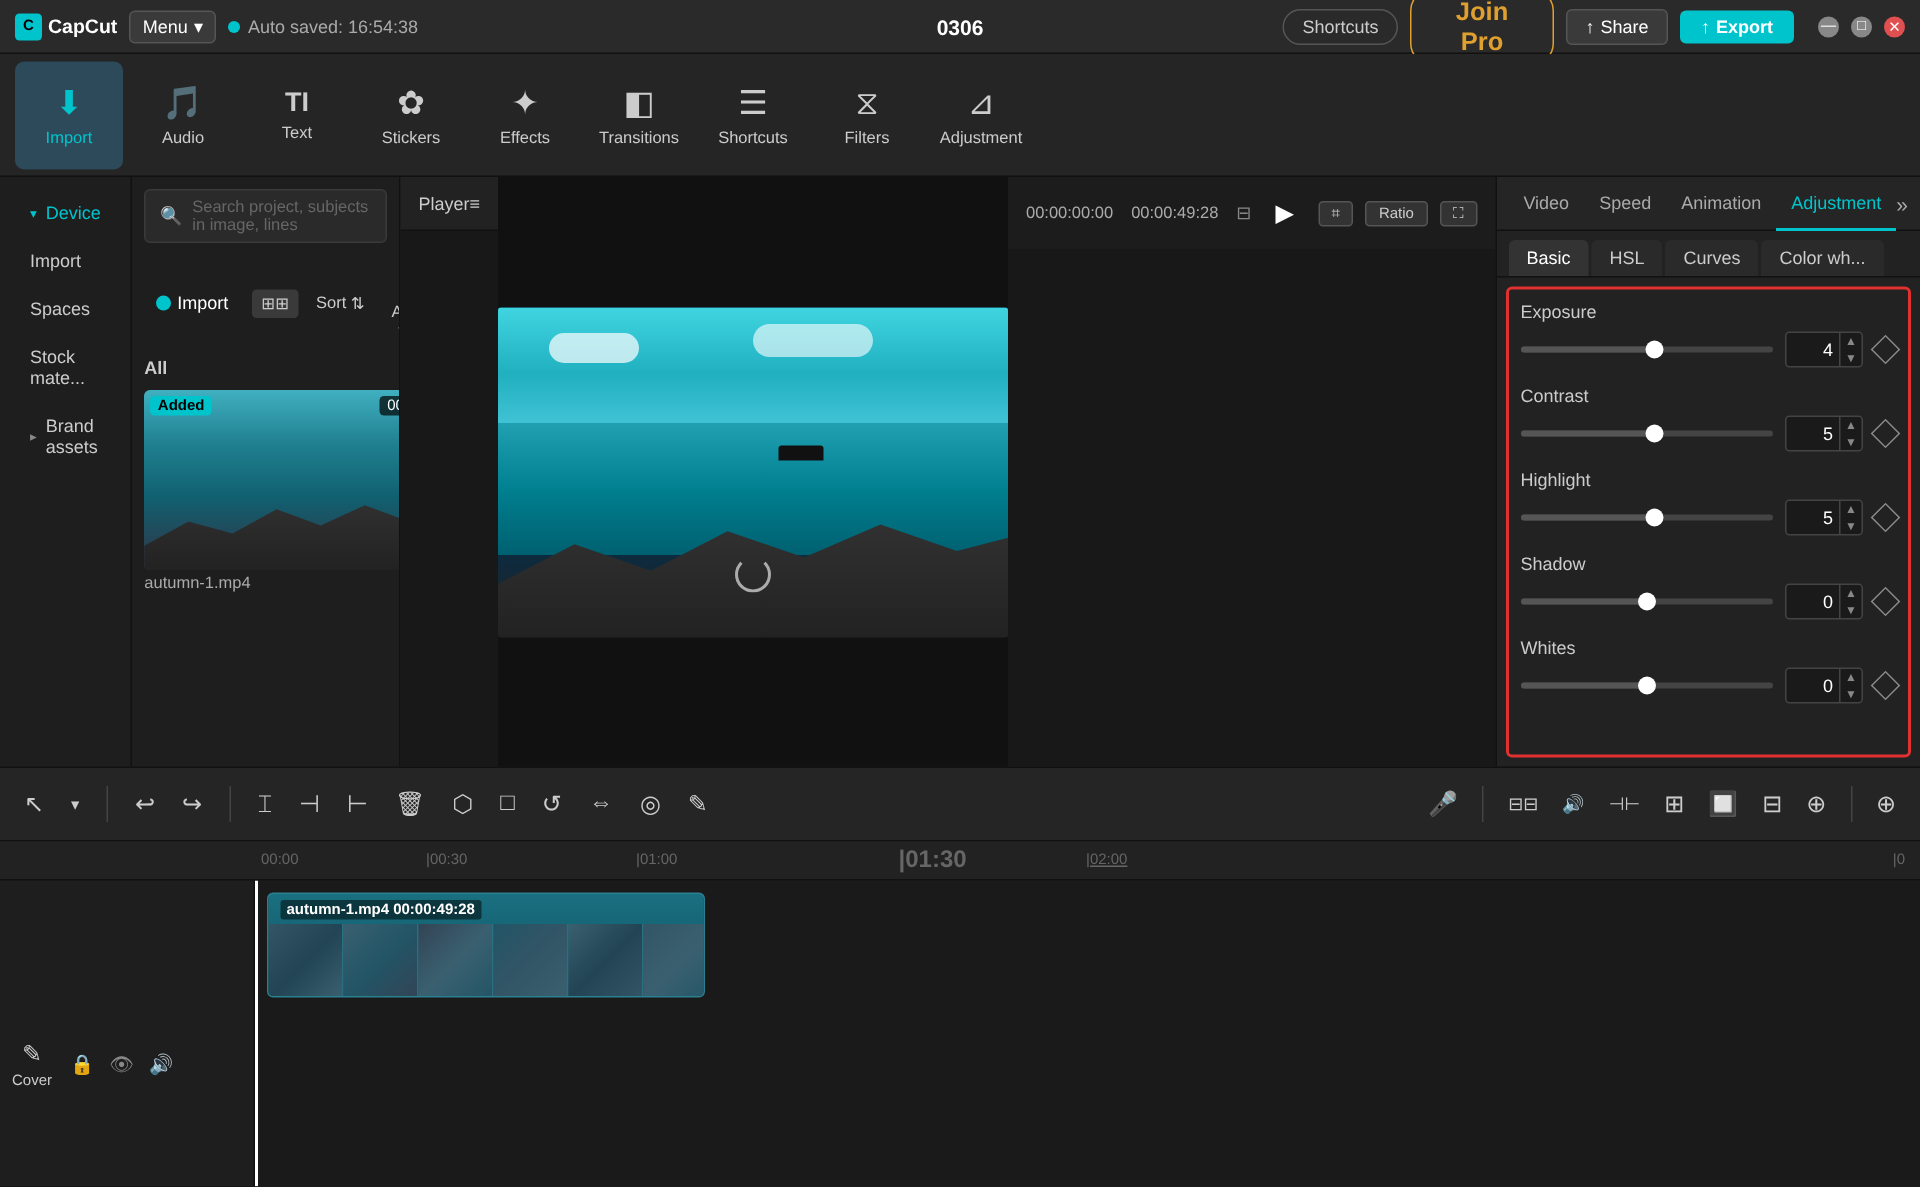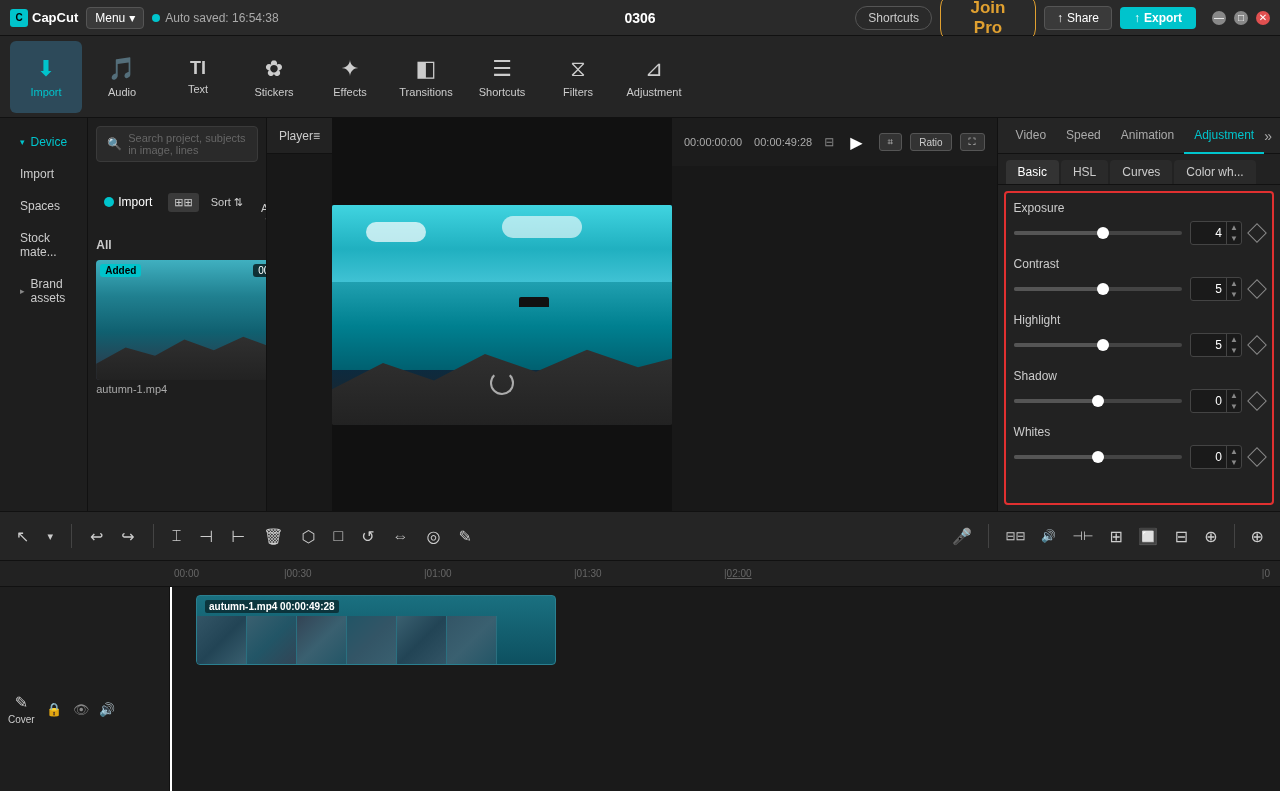--- a/index.html
+++ b/index.html
@@ -509,28 +509,27 @@
       width: 2px;
       height: 100%;
       background: #fff;
       z-index: 10;
     }
     .timeline-clip {
       position: absolute;
       top: 8px;
       left: 8px;
       height: 70px;
-      width: 360px;
+      width: 292px;
       background: linear-gradient(180deg, #1a7080 0%, #0d5060 100%);
       border-radius: 4px;
       border: 1px solid #2a8090;
       overflow: hidden;
       display: flex;
       align-items: center;
-      margin-left: 18px;
     }
     .clip-label {
       position: absolute;
       top: 4px;
       left: 8px;
       font-size: 10px;
       color: #fff;
       font-weight: 600;
       background: rgba(0,0,0,0.5);
       padding: 1px 4px;
@@ -892,21 +891,21 @@
       <div class="timeline-sep"></div>
       <button class="timeline-tool">⊕</button>
     </div>
   </div>
 
   <div class="timeline-area">
     <div class="timeline-ruler">
       <span style="position:absolute;left:174px;font-size:10px;color:#666;">00:00</span>
       <span style="position:absolute;left:284px;font-size:10px;color:#666;">|00:30</span>
       <span style="position:absolute;left:424px;font-size:10px;color:#666;">|01:00</span>
-      <span style="position:absolute;left:574px;font-size:10px;color:#666;">|01:30</span>
+      <span style="position:absolute;left:599px;font-size:16px;color:#666;font-weight:bold;">|01:30</span>
       <span style="position:absolute;left:724px;font-size:10px;color:#666;text-decoration:underline;">|02:00</span>
       <span style="position:absolute;right:10px;font-size:10px;color:#666;">|0</span>
     </div>
     <div class="timeline-content">
       <div class="timeline-left-controls">
         <div style="display:flex;align-items:center;gap:4px;margin-bottom:30px;"></div>
         <div class="timeline-left-row">
           <div class="cover-btn">
             <span class="cover-icon">✎</span>
             <span>Cover</span>

